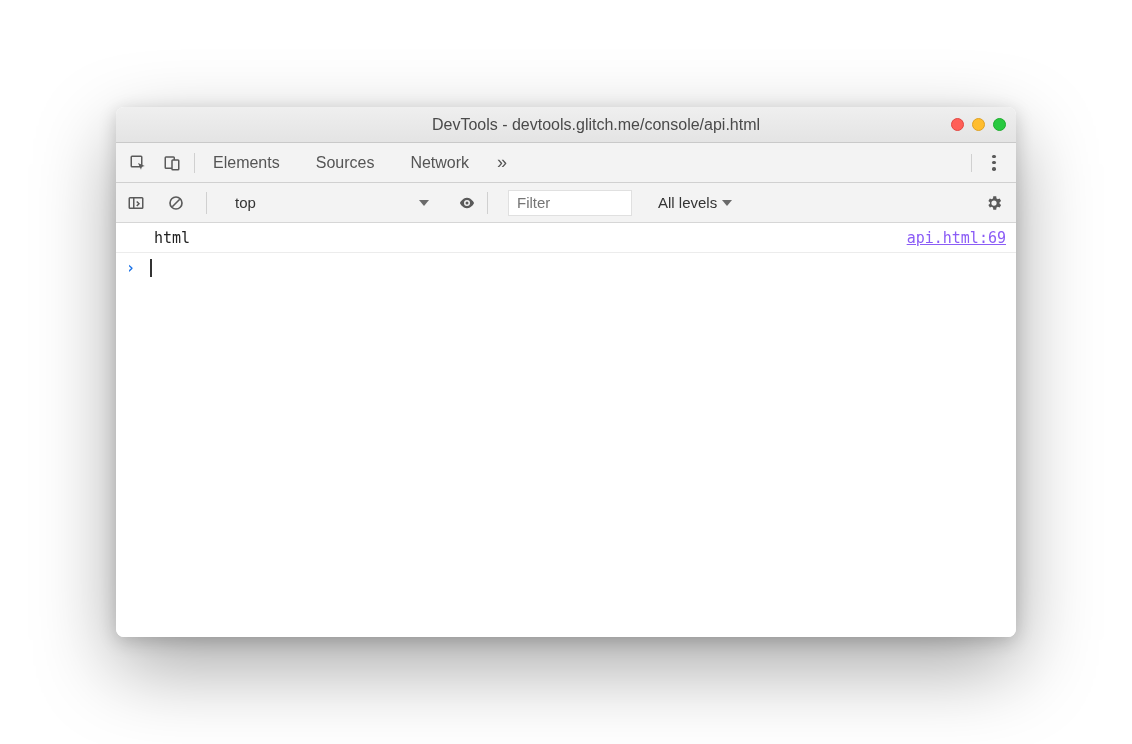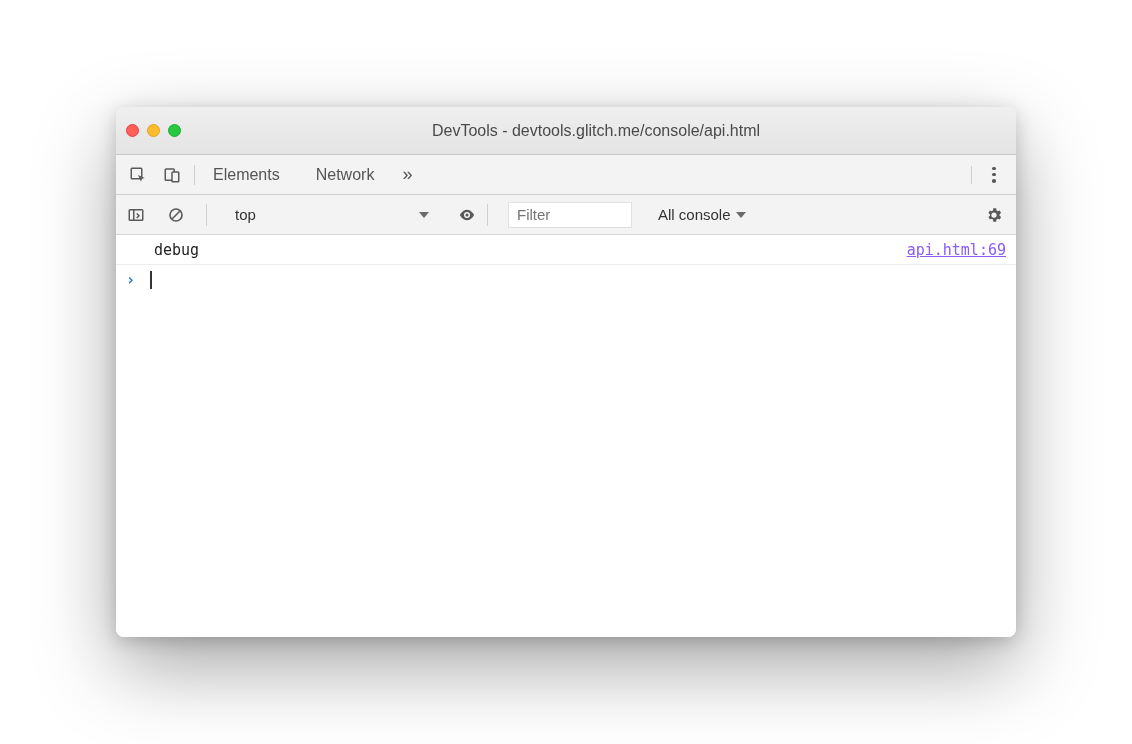--- a/index.html
+++ b/index.html
@@ -17,27 +17,28 @@
       height: 530px;
       border-radius: 8px;
       background: #fff;
       box-shadow: 0 30px 80px rgba(0,0,0,0.35), 0 4px 18px rgba(0,0,0,0.18);
       overflow: hidden;
       display: flex;
       flex-direction: column;
     }
     
     .titlebar {
-      height: 48px;
+      height: 36px;
       background: linear-gradient(#efefef, #e4e4e4);
       border-bottom: 1px solid #c9c9c9;
       display: flex;
       align-items: center;
       padding: 0 10px;
       position: relative;
+      justify-content: flex-end;
     }
     .traffic {
       display: flex;
       gap: 8px;
     }
     .dot { width: 13px; height: 13px; border-radius: 50%; }
     .dot.red { background: #ff5f57; border: 0.5px solid #e24640; }
     .dot.yellow { background: #ffbd2e; border: 0.5px solid #dfa123; }
     .dot.green { background: #28c940; border: 0.5px solid #1dad2c; }
     .title-text {
@@ -236,20 +237,21 @@
       </span>
       <span class="icon">
         <svg viewBox="0 0 24 24" fill="none" stroke="currentColor" stroke-width="2">
           <rect x="3" y="4" width="12" height="15" rx="1"></rect>
           <rect x="12" y="8" width="9" height="13" rx="1" fill="#f3f3f3"></rect>
         </svg>
       </span>
     </div>
     <div class="tabs">
       <div class="tab">Elements</div>
+      <div class="tab">Sources</div>
       <div class="tab">Network</div>
     </div>
     <div class="more-tabs">
       <span style="font-size:18px;">»</span>
     </div>
     <div class="spacer"></div>
     <div class="right-icons">
       <div class="dots-vert">
         <span></span>
           <span></span>
@@ -281,35 +283,35 @@
       <span class="icon">
         <svg viewBox="0 0 24 24" fill="currentColor">
           <path d="M12 5C6 5 2.5 12 2.5 12S6 19 12 19s9.5-7 9.5-7S18 5 12 5zm0 11a4 4 0 110-8 4 4 0 010 8z"></path>
           <circle cx="12" cy="12" r="2"></circle>
         </svg>
       </span>
       <div class="vsep"></div>
     </div>
     <input class="filter-input" placeholder="Filter" style="">
     <div class="levels-dropdown">
-      <span>All console</span>
+      <span>All levels</span>
       <span class="tri-down"></span>
     </div>
     <div class="spacer"></div>
     <span class="icon" style="width:24px;height:24px;">
       <svg viewBox="0 0 24 24" fill="currentColor">
         <path d="M19.4 13a7.8 7.8 0 000-2l2.1-1.6-2-3.4-2.5 1a7.6 7.6 0 00-1.7-1L15 3h-4l-.3 2.9a7.6 7.6 0 00-1.7 1l-2.5-1-2 3.4L6.6 11a7.8 7.8 0 000 2l-2.1 1.6 2 3.4 2.5-1a7.6 7.6 0 001.7 1L11 21h4l.3-2.9a7.6 7.6 0 001.7-1l2.5 1 2-3.4zM12 15.5A3.5 3.5 0 1115.5 12 3.5 3.5 0 0112 15.5z"></path>
       </svg>
     </span>
   </div>
 
   <div class="console-body">
     <div class="log-row">
       <div class="log-indent"></div>
-      <div class="log-msg">debug</div>
+      <div class="log-msg">html</div>
       <div class="log-src">api.html:69</div>
     </div>
     <div class="prompt-row">
       <span class="prompt-arrow">›</span>
       <span class="prompt-cursor"></span>
     </div>
   </div>
 </div>
 
 </body></html>

